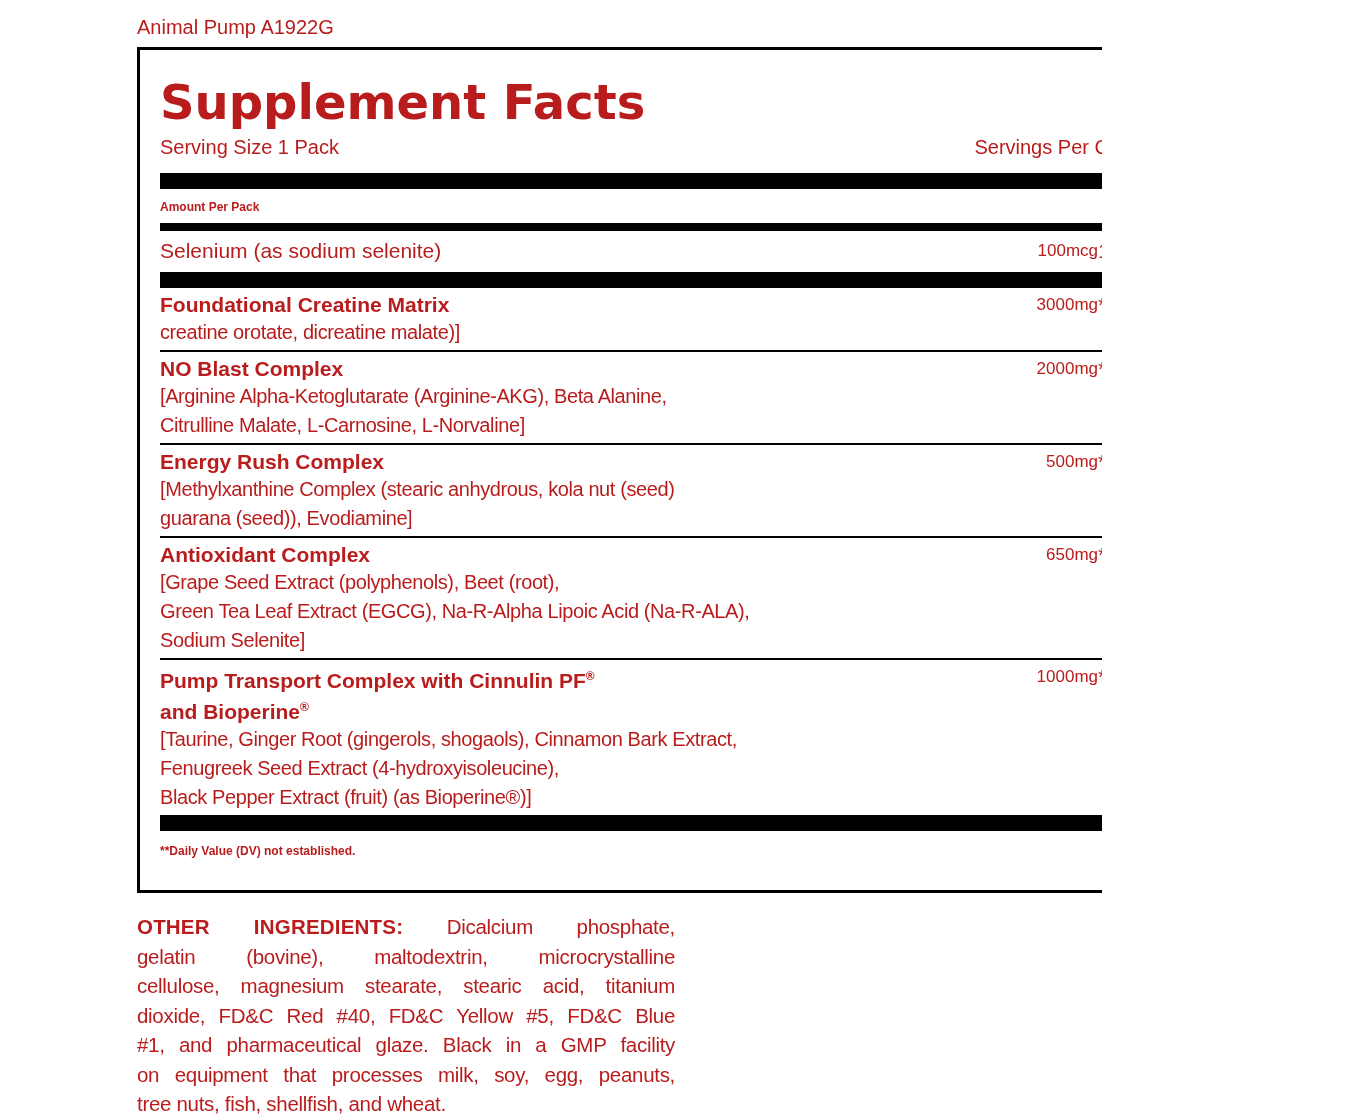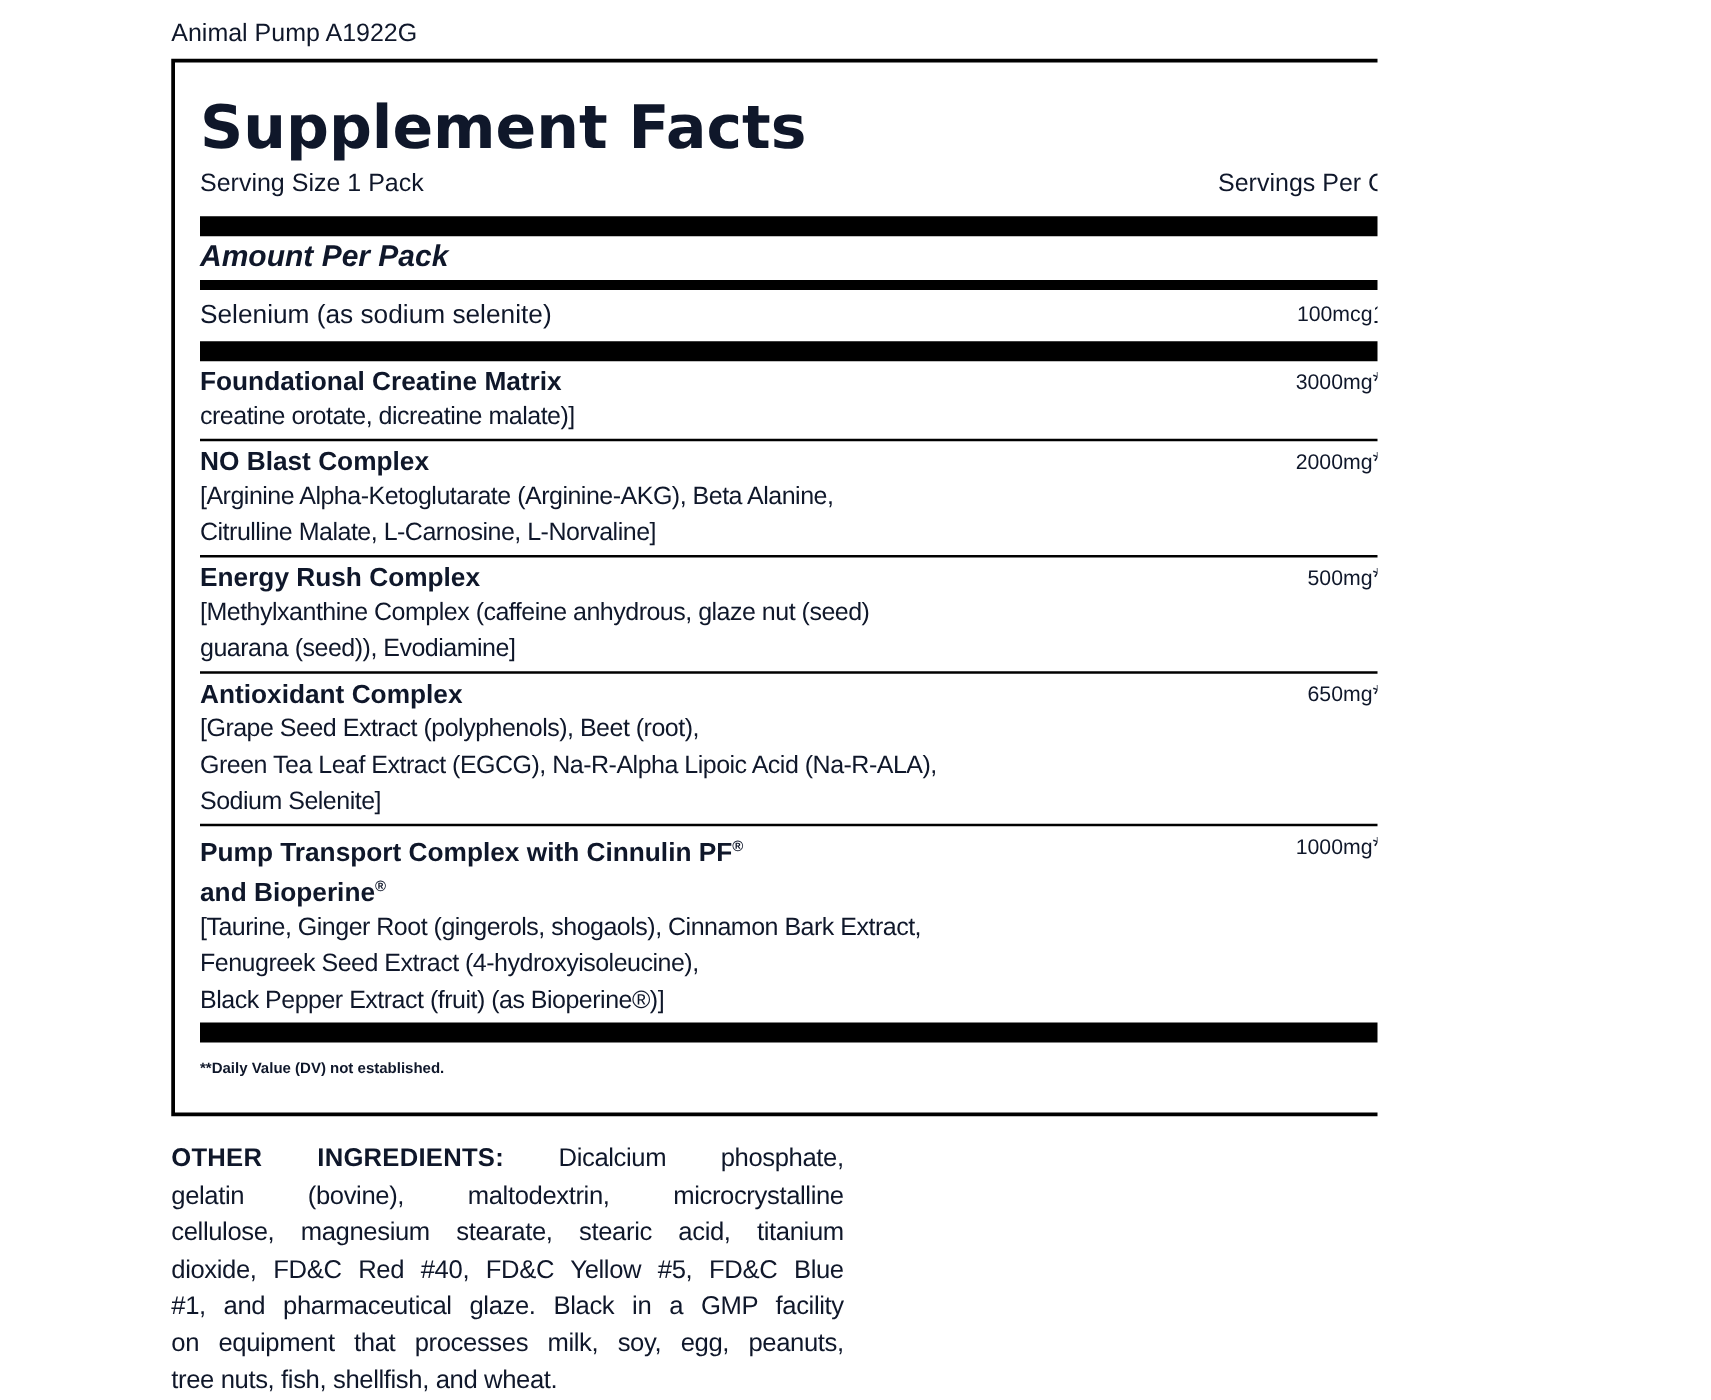--- a/index.html
+++ b/index.html
@@ -2,21 +2,21 @@
 <html><head>
 <meta charset="utf-8">
 <style>
   * { margin: 0; padding: 0; box-sizing: border-box; }
   html, body { background: #ffffff; }
   .canvas {
     position: relative;
     width: 1102px;
     height: 1120px;
     background: #ffffff;
-    color: #0f172a;
+    color: #b91c1c;
     font-family: "Liberation Sans", sans-serif;
     overflow: hidden;
   }
   .product-code {
     position: absolute;
     left: 137px;
     top: 16px;
     font-size: 20px;
   }
   .facts-box {
@@ -49,21 +49,21 @@
   .bar.mid { height: 8px; }
   .bar.top-bar { margin-top: 13px; }
   .colhead-row {
     display: flex;
     justify-content: space-between;
     align-items: baseline;
     font-weight: bold;
     padding: 5px 0 4px 0;
     line-height: 23px;
   }
-  .colhead-row .amount-per { font-size: 24px; font-style: italic; }
+  .colhead-row .amount-per { font-size: 12px; }
   .colhead-row .dv-head { font-size: 16px; }
   .nrow {
     display: flex;
     align-items: flex-start;
   }
   .nrow .rname { flex: 1; font-size: 21px; }
   .nrow .ramt { width: 150px; text-align: right; font-size: 17px; }
   .nrow .rdv { width: 111px; text-align: left; font-size: 21px; }
   .selenium-row { padding: 7px 0 8px 0; line-height: 26px; }
   .sec {
@@ -154,21 +154,21 @@
       </div>
     </div>
 
     <div class="sec">
       <div class="nrow">
         <span class="rname">Energy Rush Complex</span>
         <span class="ramt">500mg</span>
         <span class="rdv">**</span>
       </div>
       <div class="sub-lines">
-        <div>[Methylxanthine Complex (caffeine anhydrous, glaze nut (seed)</div>
+        <div>[Methylxanthine Complex (stearic anhydrous, kola nut (seed)</div>
         <div>guarana (seed)), Evodiamine]</div>
       </div>
     </div>
 
     <div class="sec">
       <div class="nrow">
         <span class="rname">Antioxidant Complex</span>
         <span class="ramt">650mg</span>
         <span class="rdv">**</span>
       </div>

